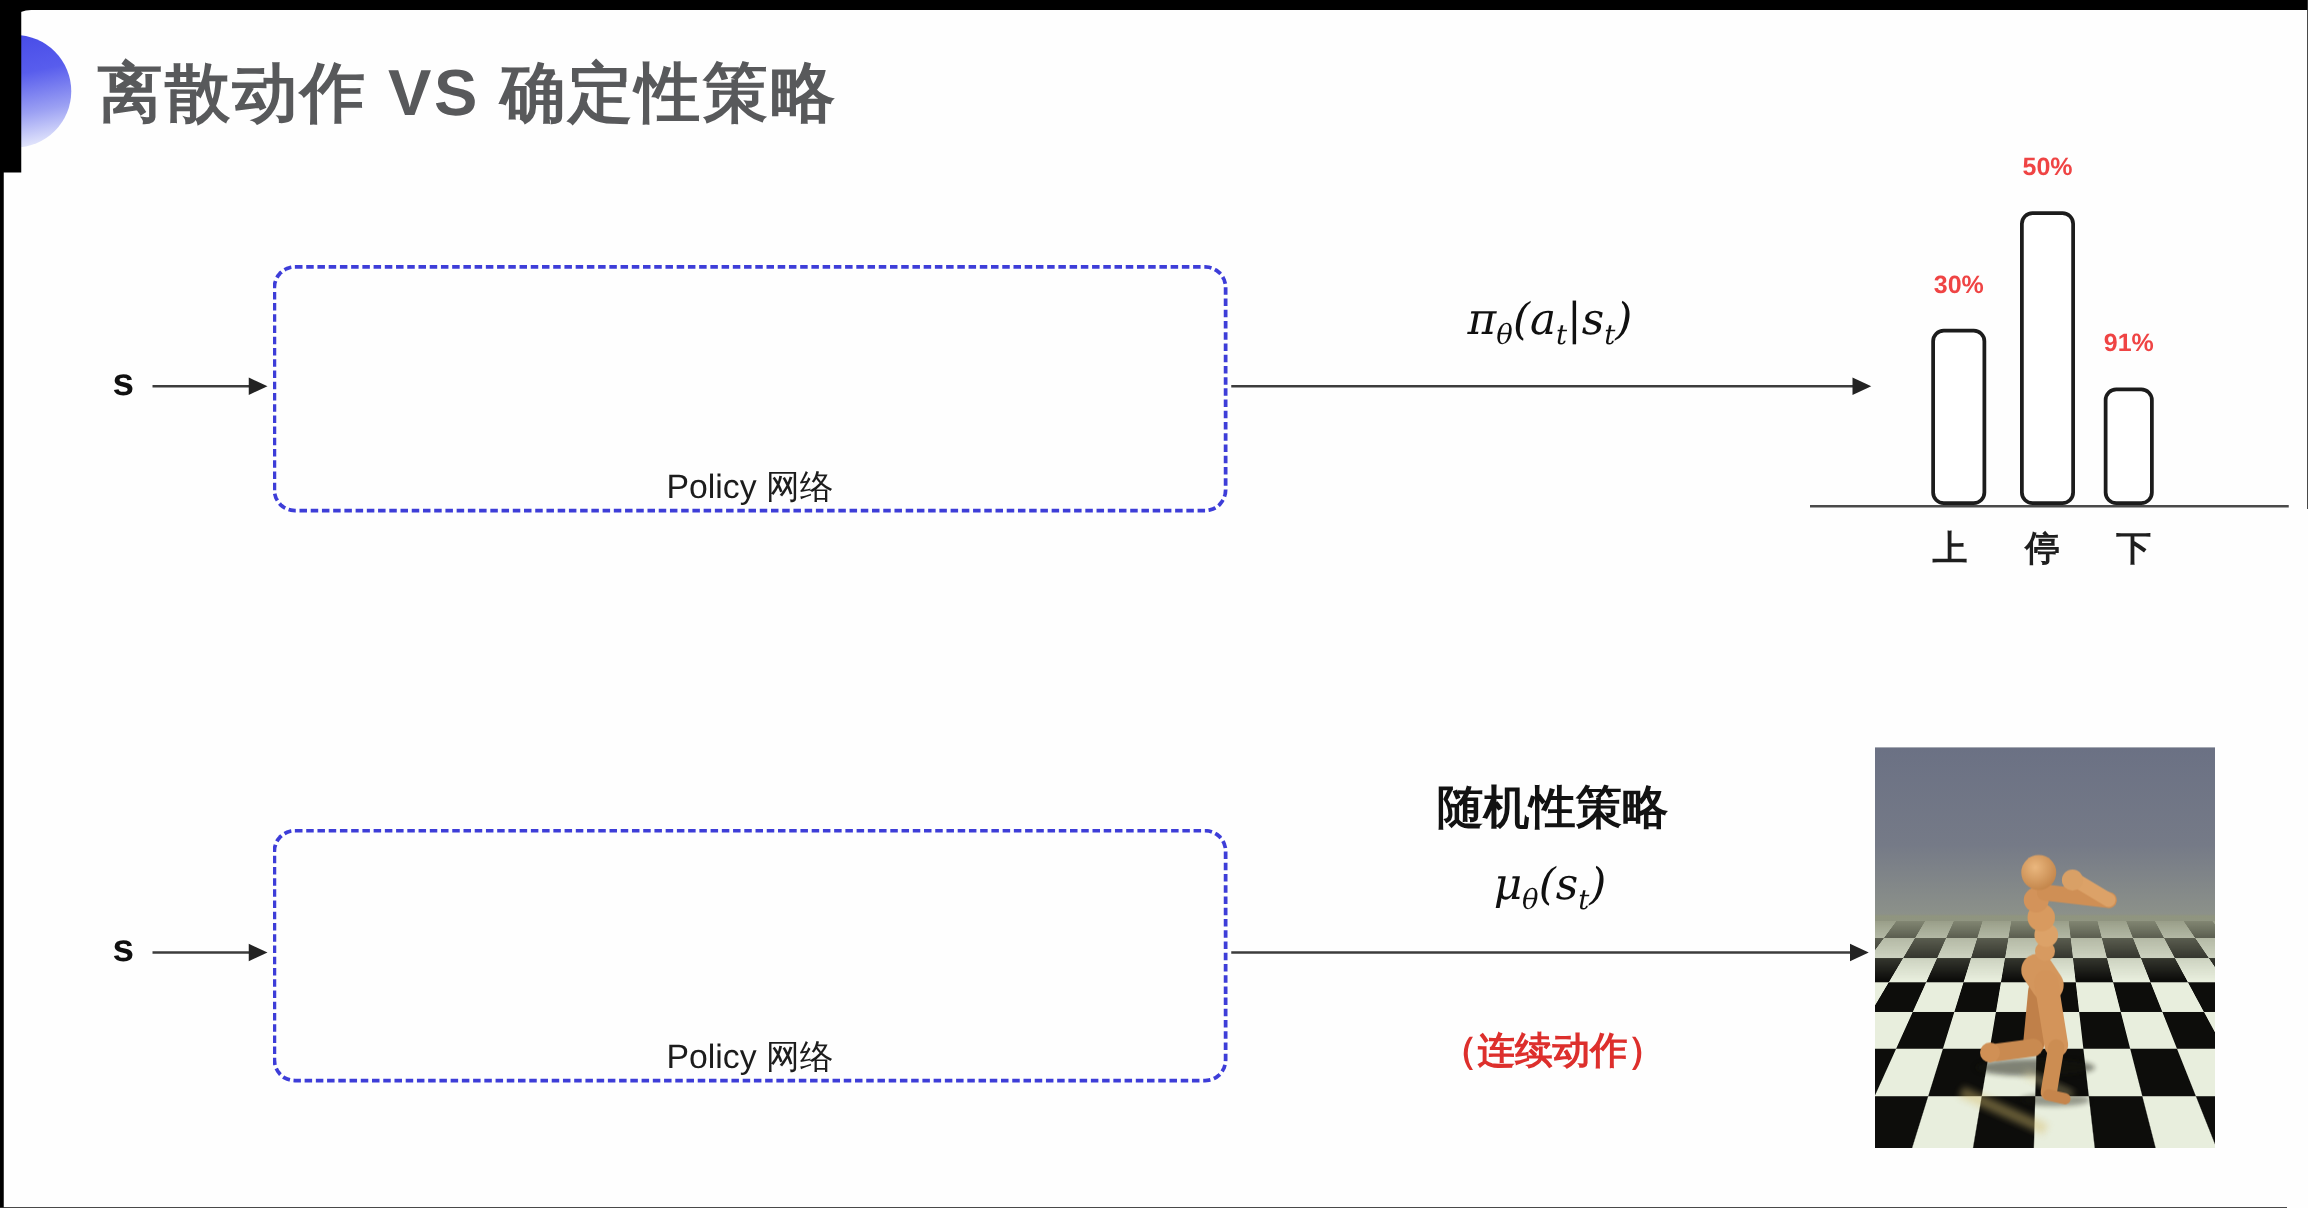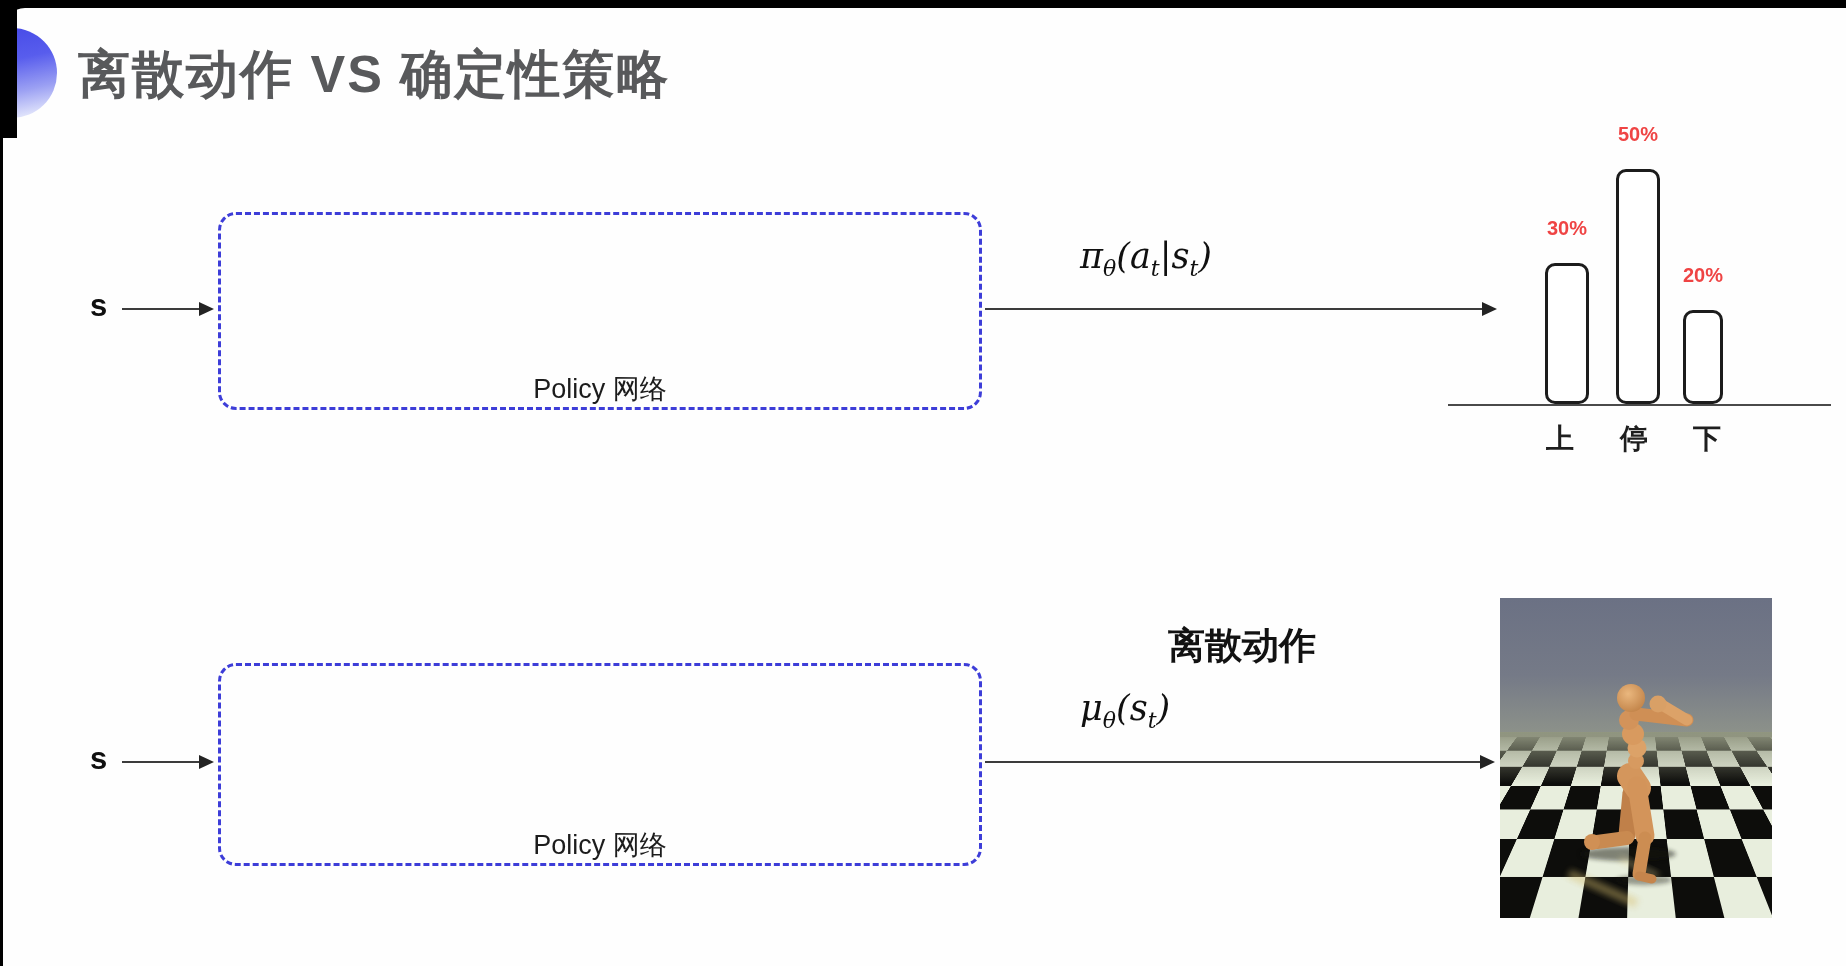--- a/index.html
+++ b/index.html
@@ -14,21 +14,21 @@
   .slide-title{position:absolute;left:78px;top:40px;margin:0;font-size:52px;font-weight:600;
          color:#58595b;letter-spacing:2px;z-index:6;}
   .content{position:absolute;inset:0;z-index:3;}
   .content > div, .content > svg{position:absolute;}
 
   .s-label{font-size:31px;font-weight:700;color:#101010;}
   .policy-box{border:3px dashed #3d3dd8;border-radius:18px;box-sizing:border-box;
          display:flex;align-items:flex-end;justify-content:center;background:transparent;}
   .policy-box .lbl{font-size:27px;color:#1c1c1c;}
   .policy-name{width:320px;text-align:center;font-size:37px;font-weight:600;color:#121212;}
-  .formula{width:320px;font-family:"DejaVu Serif","Liberation Serif",serif;
+  .formula{width:320px;text-align:center;font-family:"DejaVu Serif","Liberation Serif",serif;
          font-style:italic;font-size:35px;color:#101010;}
   .formula sub{font-size:22px;}
   .action-note{width:320px;text-align:center;font-size:30px;font-weight:600;color:#dd2f2c;}
 
   .harrow{height:2px;background:#3c3c3c;}
   .harrow::after{content:"";position:absolute;right:-14px;top:-6px;width:0;height:0;
          border-left:15px solid #232323;border-top:7px solid transparent;border-bottom:7px solid transparent;}
 
   .bar{background:#fff;border:3px solid #1c1c1c;border-radius:10px;box-sizing:border-box;}
   .pct-label{width:100px;text-align:center;font-size:20px;font-weight:600;color:#ef4444;}
@@ -66,47 +66,48 @@
 
     <div class="formula" style="left:1080px;top:236px;">
       <span>π</span><sub>θ</sub><span>(a</span><sub>t</sub><span>|s</span><sub>t</sub><span>)</span>
     </div>
 
     <div class="harrow" style="left:985px;top:308px;width:498px;"></div>
 
 
     <div class="pct-label" style="left: 1517px; top: 217px;">30%</div>
     <div class="pct-label" style="left: 1588px; top: 123px;">50%</div>
-    <div class="pct-label" style="left: 1653px; top: 264px;">20%</div>
+    <div class="pct-label" style="left: 1653px; top: 264px;">91%</div>
 
     <div class="bar" style="left: 1545px; width: 44px; height: 141px; top: 263px; background: rgb(255, 255, 255); border-color: rgb(28, 28, 28);"></div>
     <div class="bar" style="left: 1616px; width: 44px; height: 235px; top: 169px; background: rgb(255, 255, 255); border-color: rgb(28, 28, 28);"></div>
     <div class="bar" style="left: 1683px; width: 40px; height: 94px; top: 310px; background: rgb(255, 255, 255); border-color: rgb(28, 28, 28);"></div>
 
     <div class="axis-line" style="left:1448px;top:404px;width:383px;"></div>
 
     <div class="cat-label" style="left:1530px;top:420px;">上</div>
     <div class="cat-label" style="left:1604px;top:420px;">停</div>
     <div class="cat-label" style="left:1677px;top:420px;">下</div>
 
     <div class="s-label" style="left:90px;top:741px;">s</div>
     <div class="harrow" style="left:122px;top:761px;width:78px;"></div>
 
     <div class="policy-box" style="left: 218px; top: 663px; width: 764px; height: 203px; border-color: rgb(61, 61, 216);">
       <span class="lbl">Policy 网络</span>
     </div>
 
-    <div class="policy-name" style="left:1082px;top:621px;">离散动作</div>
+    <div class="policy-name" style="left:1082px;top:621px;">随机性策略</div>
 
     <div class="formula" style="left:1080px;top:688px;">
       <span>μ</span><sub>θ</sub><span>(s</span><sub>t</sub><span>)</span>
     </div>
 
     <div class="harrow" style="left:985px;top:761px;width:496px;"></div>
 
+    <div class="action-note" style="left: 1082px; top: 820px; color: rgb(221, 47, 44);">（连续动作）</div>
 
     <div class="sim">
       <div class="sim-sky"></div>
       <div class="sim-floor"></div>
       <div class="sim-haze"></div>
       <svg class="sim-figure" viewBox="0 0 272 320">
         <defs>
           <radialGradient id="headg" cx="40%" cy="35%" r="75%">
             <stop offset="0%" stop-color="#eab77e"></stop>
               <stop offset="100%" stop-color="#bf8045"></stop>

